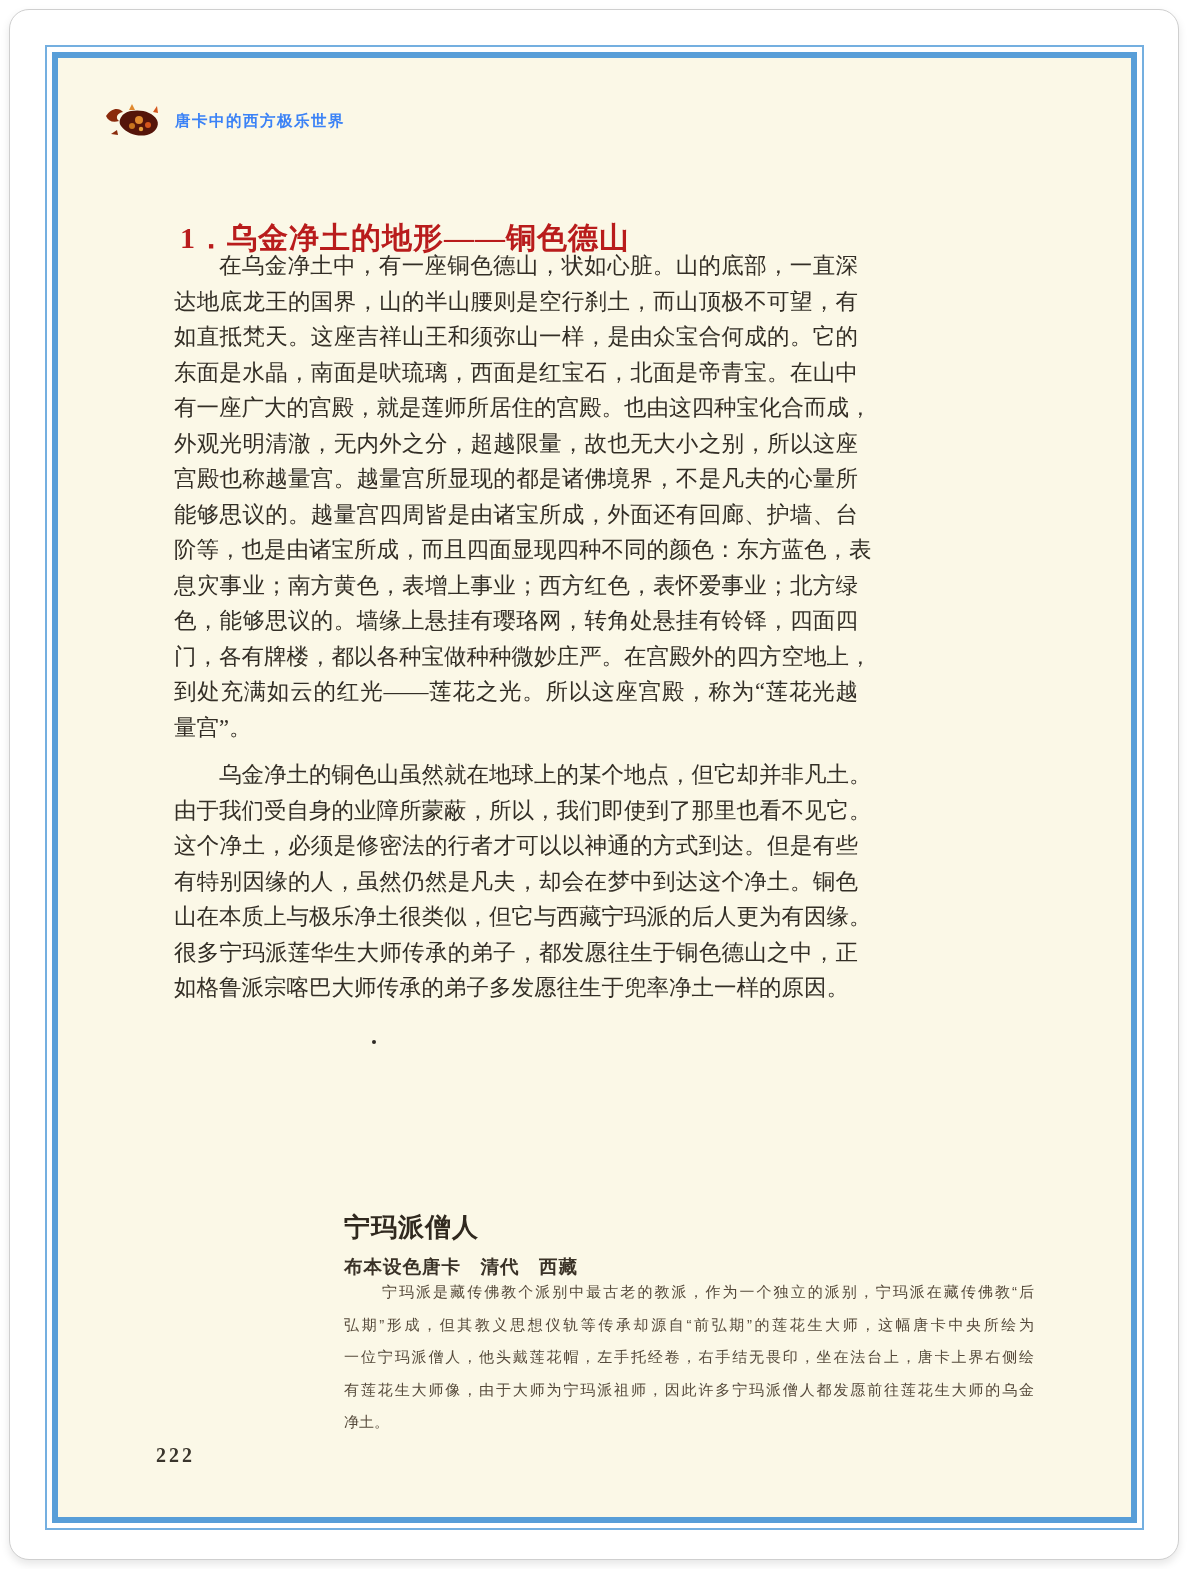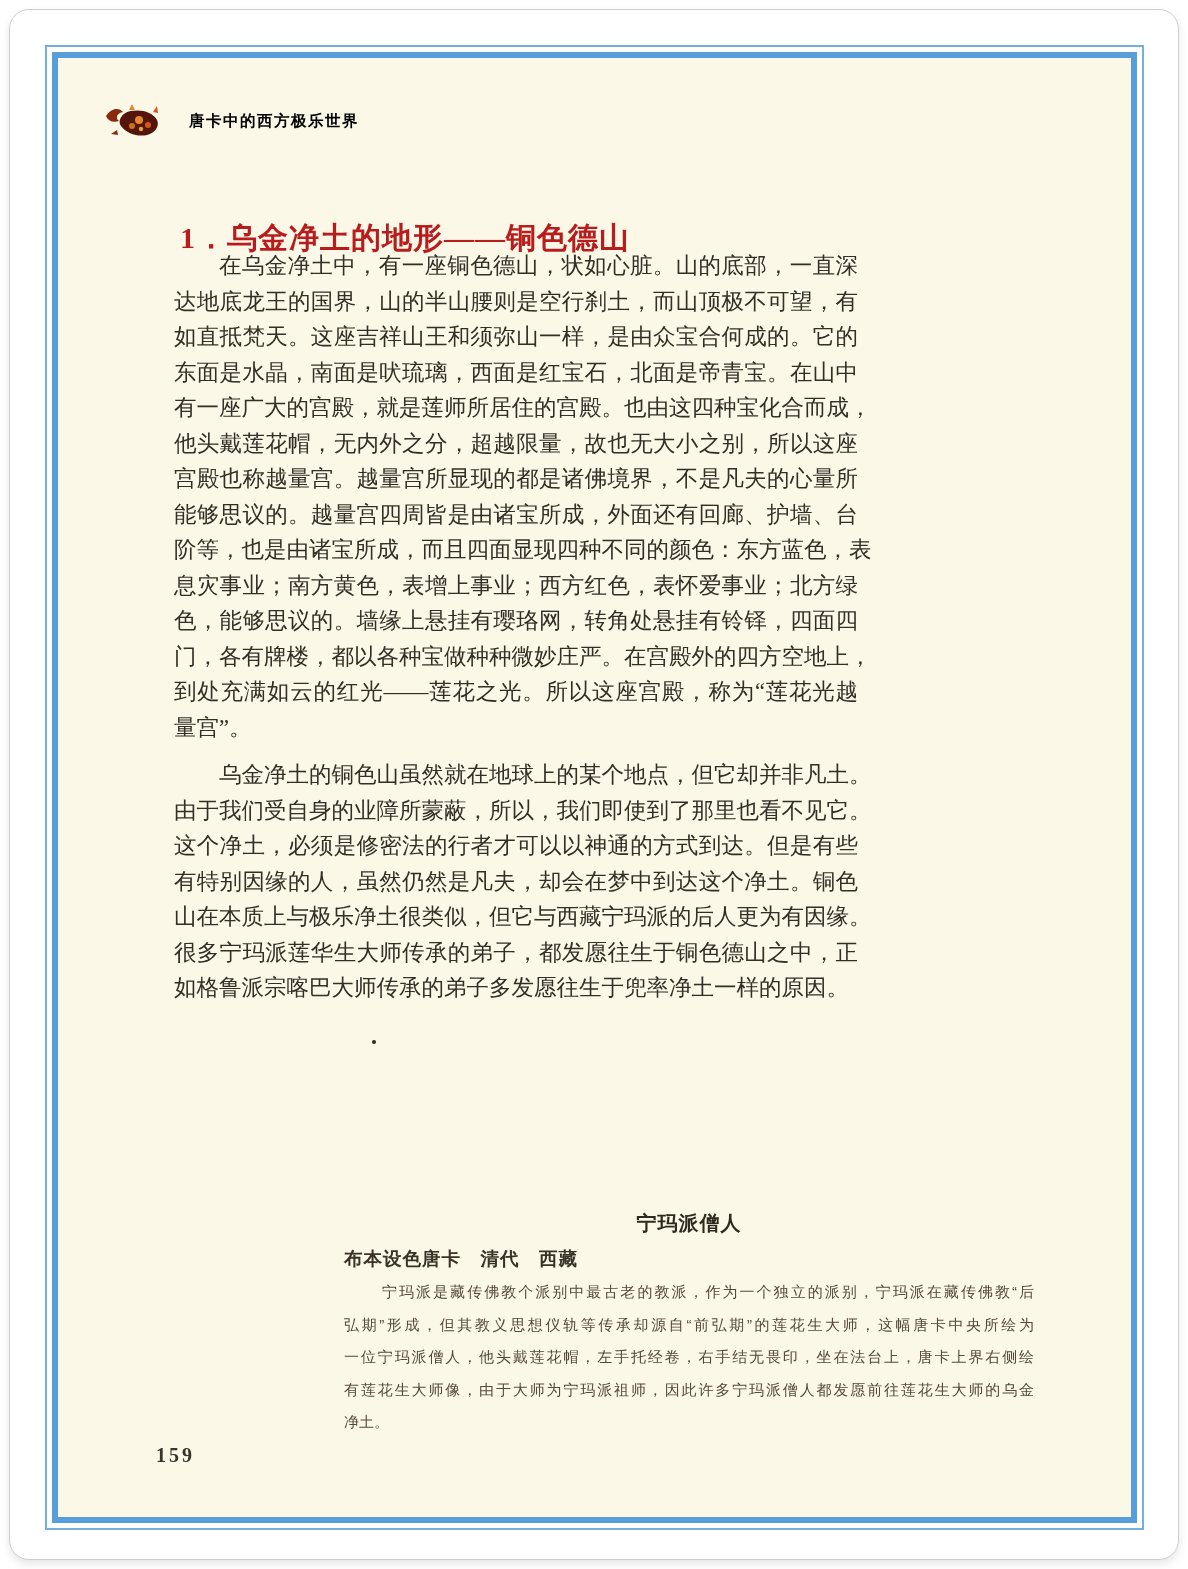--- a/index.html
+++ b/index.html
@@ -7,34 +7,34 @@
          font-family:"Liberation Serif","DejaVu Serif",serif;overflow:hidden;}
   .card{position:absolute;left:9px;top:9px;right:9px;bottom:9px;
         background:#ffffff;border:1px solid #cfcfcf;border-radius:20px;
         box-shadow:0 4px 8px rgba(0,0,0,0.10);}
   .frame-thin{position:absolute;left:45px;top:45px;right:44px;bottom:39px;
         border:2px solid #74afe0;}
   .frame-thick{position:absolute;left:52px;top:52px;right:51px;bottom:46px;
         border:6px solid #589ed8;background:#fbf8e7;}
   .header{position:absolute;left:103px;top:98px;height:46px;display:flex;align-items:center;}
   .logo{width:62px;height:42px;display:block;}
-  .book-title{margin-left:24px;font-family:"Liberation Sans","DejaVu Sans",sans-serif;
-        font-weight:bold;font-size:15.5px;letter-spacing:1.5px;color:#000000;}
+  .book-title{margin-left:10px;font-family:"Liberation Sans","DejaVu Sans",sans-serif;
+        font-weight:bold;font-size:15.5px;letter-spacing:1.5px;color:#3b82f6;}
   .section-title{position:absolute;left:180px;top:198px;width:760px;
         font-weight:bold;font-size:30px;letter-spacing:1px;color:#b91c1c;}
   .bodytext{position:absolute;left:174px;top:248px;width:684px;
         font-size:22.5px;color:#332e26;}
   .jline{height:35.5px;line-height:35.5px;text-align:justify;text-align-last:justify;
         text-justify:inter-character;white-space:nowrap;}
   .jline.last{text-align-last:left;}
   .bodytext .first{padding-left:45px;}
   .para2{margin-top:12px;}
   .caption-block{position:absolute;left:344px;top:1210px;width:690px;
         font-family:"Liberation Sans","DejaVu Sans",sans-serif;color:#30291f;}
-  .caption-title{font-weight:bold;font-size:20px;letter-spacing:1px;text-align:center;}
+  .caption-title{font-weight:bold;font-size:26px;letter-spacing:1px;}
   .caption-subtitle{margin-top:9px;font-weight:bold;font-size:18.5px;letter-spacing:1px;color:#3a3227;}
   .desc{position:absolute;left:344px;top:1276px;width:690px;
         font-family:"Liberation Sans","DejaVu Sans",sans-serif;
         font-size:15px;color:#55493a;}
   .desc .jline{height:32.5px;line-height:32.5px;}
   .desc .first{padding-left:38px;}
   .page-number{position:absolute;left:156px;top:1444px;font-weight:bold;
         font-size:20px;letter-spacing:3px;color:#3a352c;}
   .speck{position:absolute;left:372px;top:1040px;width:4px;height:4px;
         border-radius:50%;background:#2e2a24;}
@@ -64,21 +64,21 @@
 
   <h1 class="section-title">1．乌金净土的地形——铜色德山</h1>
 
   <div class="bodytext">
     <div class="para1">
         <div class="jline first">在乌金净土中，有一座铜色德山，状如心脏。山的底部，一直深</div>
         <div class="jline">达地底龙王的国界，山的半山腰则是空行刹土，而山顶极不可望，有</div>
         <div class="jline">如直抵梵天。这座吉祥山王和须弥山一样，是由众宝合何成的。它的</div>
         <div class="jline">东面是水晶，南面是吠琉璃，西面是红宝石，北面是帝青宝。在山中</div>
         <div class="jline">有一座广大的宫殿，就是莲师所居住的宫殿。也由这四种宝化合而成，</div>
-        <div class="jline">他头戴莲花帽，无内外之分，超越限量，故也无大小之别，所以这座</div>
+        <div class="jline">外观光明清澈，无内外之分，超越限量，故也无大小之别，所以这座</div>
         <div class="jline">宫殿也称越量宫。越量宫所显现的都是诸佛境界，不是凡夫的心量所</div>
         <div class="jline">能够思议的。越量宫四周皆是由诸宝所成，外面还有回廊、护墙、台</div>
         <div class="jline">阶等，也是由诸宝所成，而且四面显现四种不同的颜色：东方蓝色，表</div>
         <div class="jline">息灾事业；南方黄色，表增上事业；西方红色，表怀爱事业；北方绿</div>
         <div class="jline">色，能够思议的。墙缘上悬挂有璎珞网，转角处悬挂有铃铎，四面四</div>
         <div class="jline">门，各有牌楼，都以各种宝做种种微妙庄严。在宫殿外的四方空地上，</div>
         <div class="jline">到处充满如云的红光——莲花之光。所以这座宫殿，称为“莲花光越</div>
         <div class="jline last">量宫”。</div>
       </div>
     <div class="para2">
@@ -100,14 +100,14 @@
   </div>
 
   <div class="desc">
       <div class="jline first">宁玛派是藏传佛教个派别中最古老的教派，作为一个独立的派别，宁玛派在藏传佛教“后</div>
       <div class="jline">弘期”形成，但其教义思想仪轨等传承却源自“前弘期”的莲花生大师，这幅唐卡中央所绘为</div>
       <div class="jline">一位宁玛派僧人，他头戴莲花帽，左手托经卷，右手结无畏印，坐在法台上，唐卡上界右侧绘</div>
       <div class="jline">有莲花生大师像，由于大师为宁玛派祖师，因此许多宁玛派僧人都发愿前往莲花生大师的乌金</div>
       <div class="jline last">净土。</div>
     </div>
 
-  <div class="page-number">159</div>
+  <div class="page-number">222</div>
 </div>
 
 </body></html>

